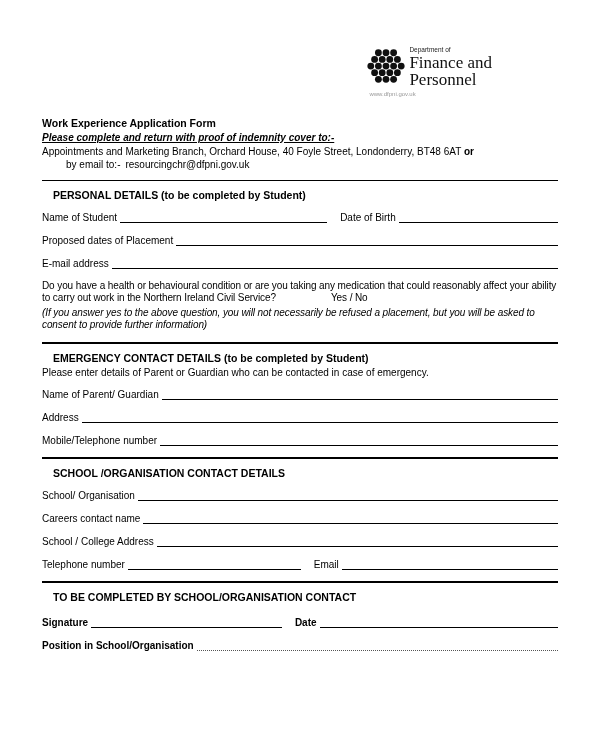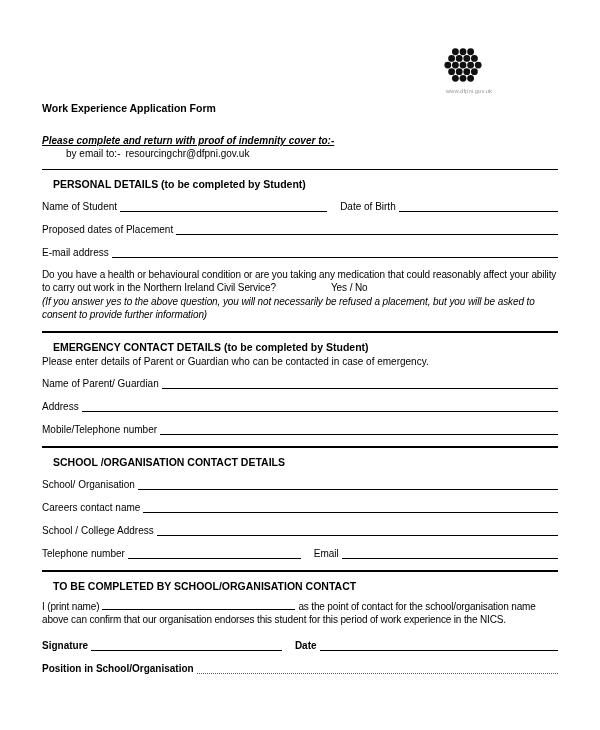--- a/index.html
+++ b/index.html
@@ -11,22 +11,22 @@
   .content { padding:0 42px; }
 
   
   .logo-block { margin-top:46px; width:fit-content; margin-left:auto; margin-right:66px; }
   .logo-row { display:flex; align-items:center; gap:4px; }
   .logo-text .dept-of { font-size:6.5px; color:#222; margin-bottom:1px; }
   .logo-text .dept-name { font-family:"Liberation Serif", serif; font-size:17px; line-height:1.02; color:#111; }
   .website { font-size:6px; color:#999; margin-top:2px; margin-left:2px; }
 
   
-  .title { font-size:10.5px; font-weight:bold; margin-top:8px; }
-  .return-line { font-weight:bold; font-style:italic; text-decoration:underline; margin-top:21px; }
+  .title { font-size:10.5px; font-weight:bold; margin-top:20px; }
+  .return-line { font-weight:bold; font-style:italic; text-decoration:underline; margin-top:3px; }
   .addr { margin-top:3px; }
   .addr b { font-weight:bold; }
   .email-line { margin-top:2px;margin-left:24px; }
   .email-line .email { margin-left:5px; }
 
   
   .divider { border-top:1.5px solid #000; margin-top:10px; }
   .divider.thick { border-top:2.5px solid #000; }
 
   
@@ -74,26 +74,32 @@
               <circle cx="36" cy="19" r="3.6"></circle>
             <circle cx="8" cy="26" r="3.6"></circle>
               <circle cx="16" cy="26" r="3.6"></circle>
               <circle cx="24" cy="26" r="3.6"></circle>
               <circle cx="32" cy="26" r="3.6"></circle>
             <circle cx="12" cy="33" r="3.6"></circle>
               <circle cx="20" cy="33" r="3.6"></circle>
               <circle cx="28" cy="33" r="3.6"></circle>
           </g>
         </svg>
+        <div class="logo-text">
+          <div class="dept-of">Department of</div>
+          <div class="dept-name">Finance and</div>
+          <div class="dept-name">Personnel</div>
+        </div>
       </div>
       <div class="website">www.dfpni.gov.uk</div>
     </div>
 
     <div class="title">Work Experience Application Form</div>
     <div class="return-line">Please complete and return with proof of indemnity cover to:-</div>
+    <p class="addr"><span>Appointments and Marketing Branch, Orchard House, 40 Foyle Street, Londonderry, BT48 6AT</span> <b>or</b></p>
     <p class="email-line"><span>by email to:-</span><span class="email">resourcingchr@dfpni.gov.uk</span></p>
 
     <div class="divider"></div>
 
     <div class="sec-h">PERSONAL DETAILS (to be completed by Student)</div>
 
     <div class="row">
       <span class="lbl">Name of Student</span>
       <span class="line f13"></span>
       <span class="lbl gap">Date of Birth</span>
@@ -157,21 +163,20 @@
       <span class="lbl">Telephone number</span>
       <span class="line f08"></span>
       <span class="lbl gap">Email</span>
       <span class="line"></span>
     </div>
 
     <div class="divider thick"></div>
 
     <div class="sec-h">TO BE COMPLETED BY SCHOOL/ORGANISATION CONTACT</div>
 
-    <p class="pn"><span>I (print name)</span><span class="iline"></span><span>as the point of contact for the school/organisation name above can confirm that our organisation endorses this student for this period of work experience in the NICS.</span></p>
 
     <div class="row" style="margin-top:14px;">
       <span class="lbl b">Signature</span>
       <span class="line f08"></span>
       <span class="lbl b gap">Date</span>
       <span class="line"></span>
     </div>
 
     <div class="row">
       <span class="lbl b">Position in School/Organisation</span>

